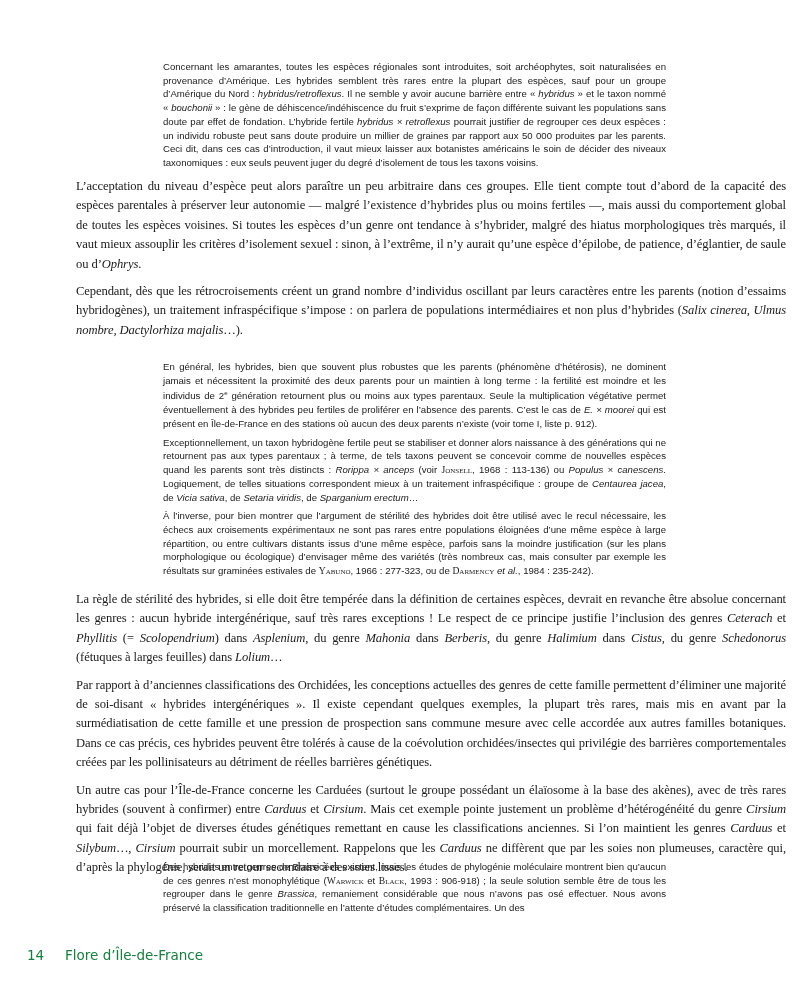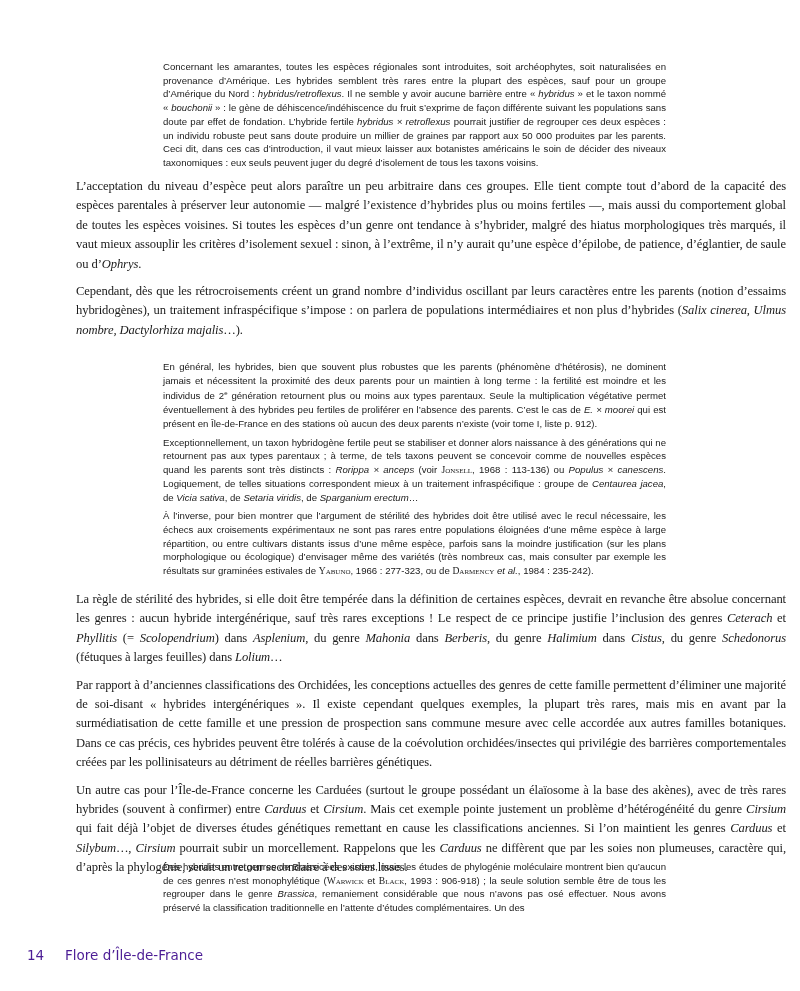--- a/index.html
+++ b/index.html
@@ -14,21 +14,21 @@
   .main {
     position: absolute; left: 76px; width: 710px;
     font-family: Liberation Serif, serif; font-size: 12.6px; line-height: 19.4px;
     text-align: justify; margin: 0; letter-spacing: -0.1px;
   }
   .main p { margin: 0 0 8px 0; text-align: justify; }
   i { font-style: italic; }
   .sc { font-variant: small-caps; font-family: Liberation Serif, serif; }
   .footer {
     position: absolute; left: 27px; top: 947px;
-    font-family: "DejaVu Sans", sans-serif; font-size: 13.5px; color: #4c1d95;
+    font-family: "DejaVu Sans", sans-serif; font-size: 13.5px; color: #15803d;
   }
   .footer .num { display: inline-block; width: 38px; }
 </style>
 </head>
 <body>
 
 <div class="page">
 
   <div class="small" style="top:44px;">
     <p><span>Concernant les amarantes, toutes les espèces régionales sont introduites, soit archéophytes, soit naturalisées en provenance d’Amérique. Les hybrides semblent très rares entre la plupart des espèces, sauf pour un groupe d’Amérique du Nord : </span><i>hybridus/retroflexus</i><span>. Il ne semble y avoir aucune barrière entre « </span><i>hybridus</i><span> » et le taxon nommé « </span><i>bouchonii</i><span> » : le gène de déhiscence/indéhiscence du fruit s’exprime de façon différente suivant les populations sans doute par effet de fondation. L’hybride fertile </span><i>hybridus × retroflexus</i><span> pourrait justifier de regrouper ces deux espèces : un individu robuste peut sans doute produire un millier de graines par rapport aux 50 000 produites par les parents. Ceci dit, dans ces cas d’introduction, il vaut mieux laisser aux botanistes américains le soin de décider des niveaux taxonomiques : eux seuls peuvent juger du degré d’isolement de tous les taxons voisins.</span></p>

